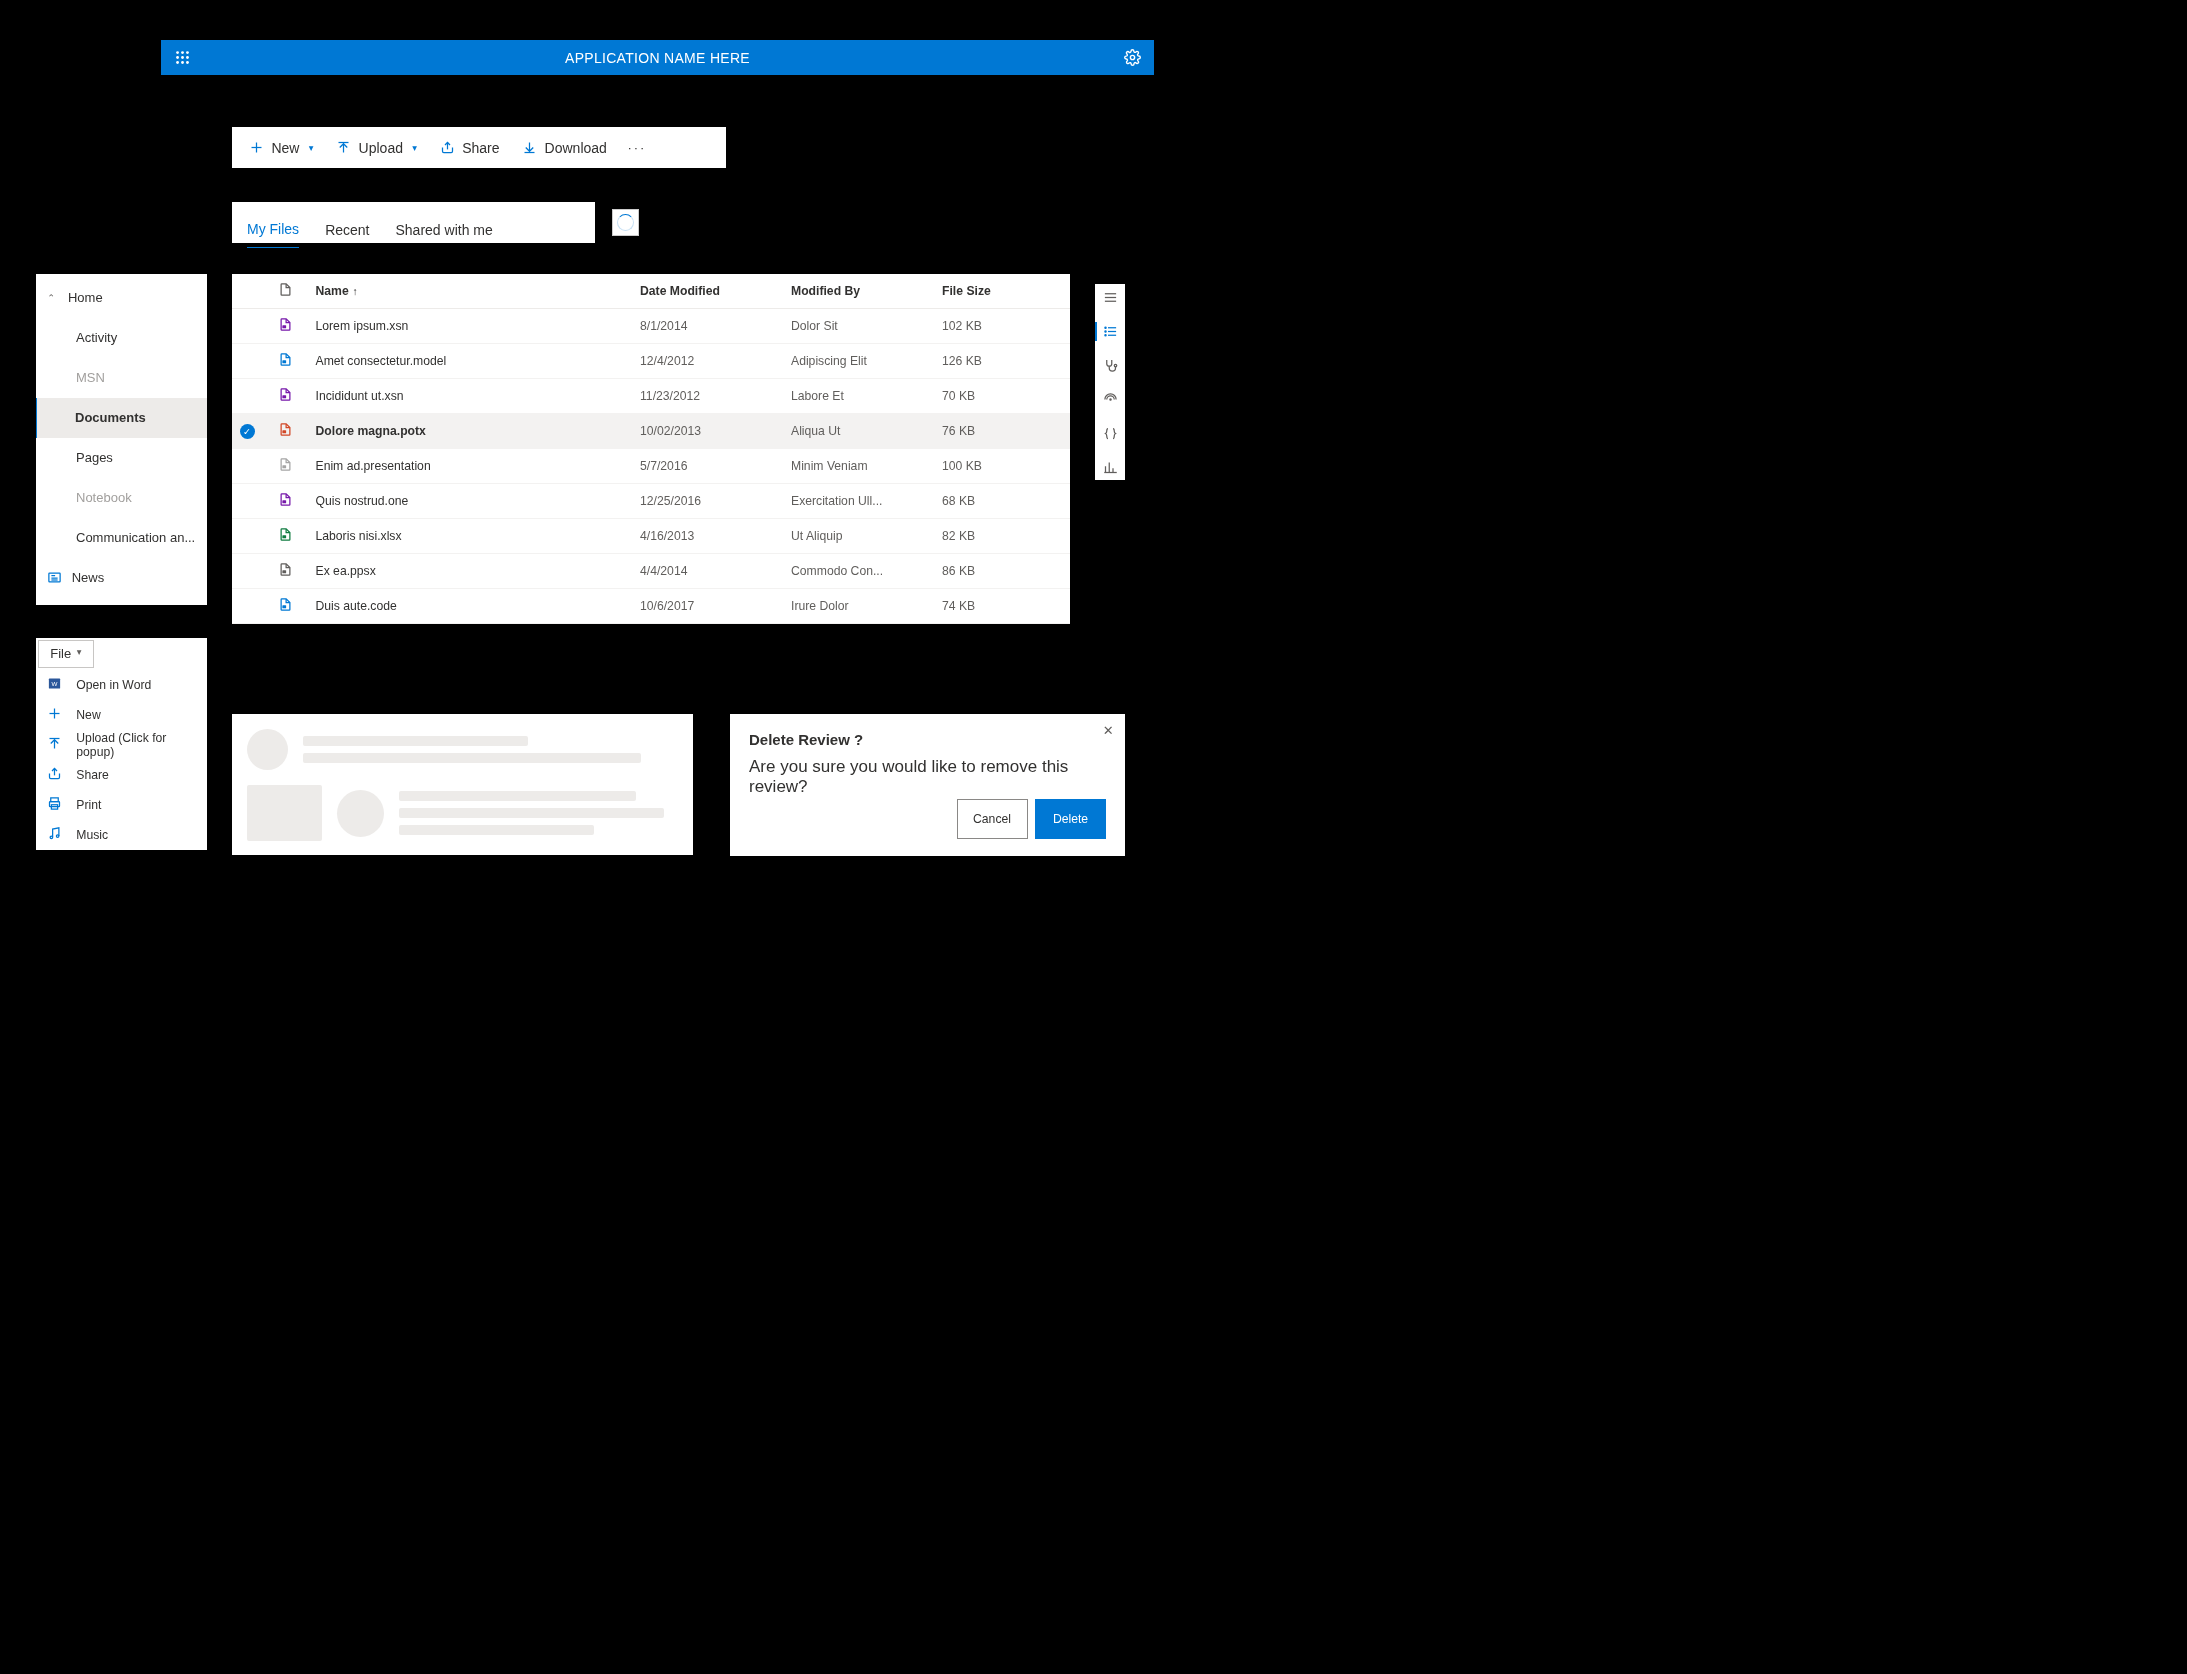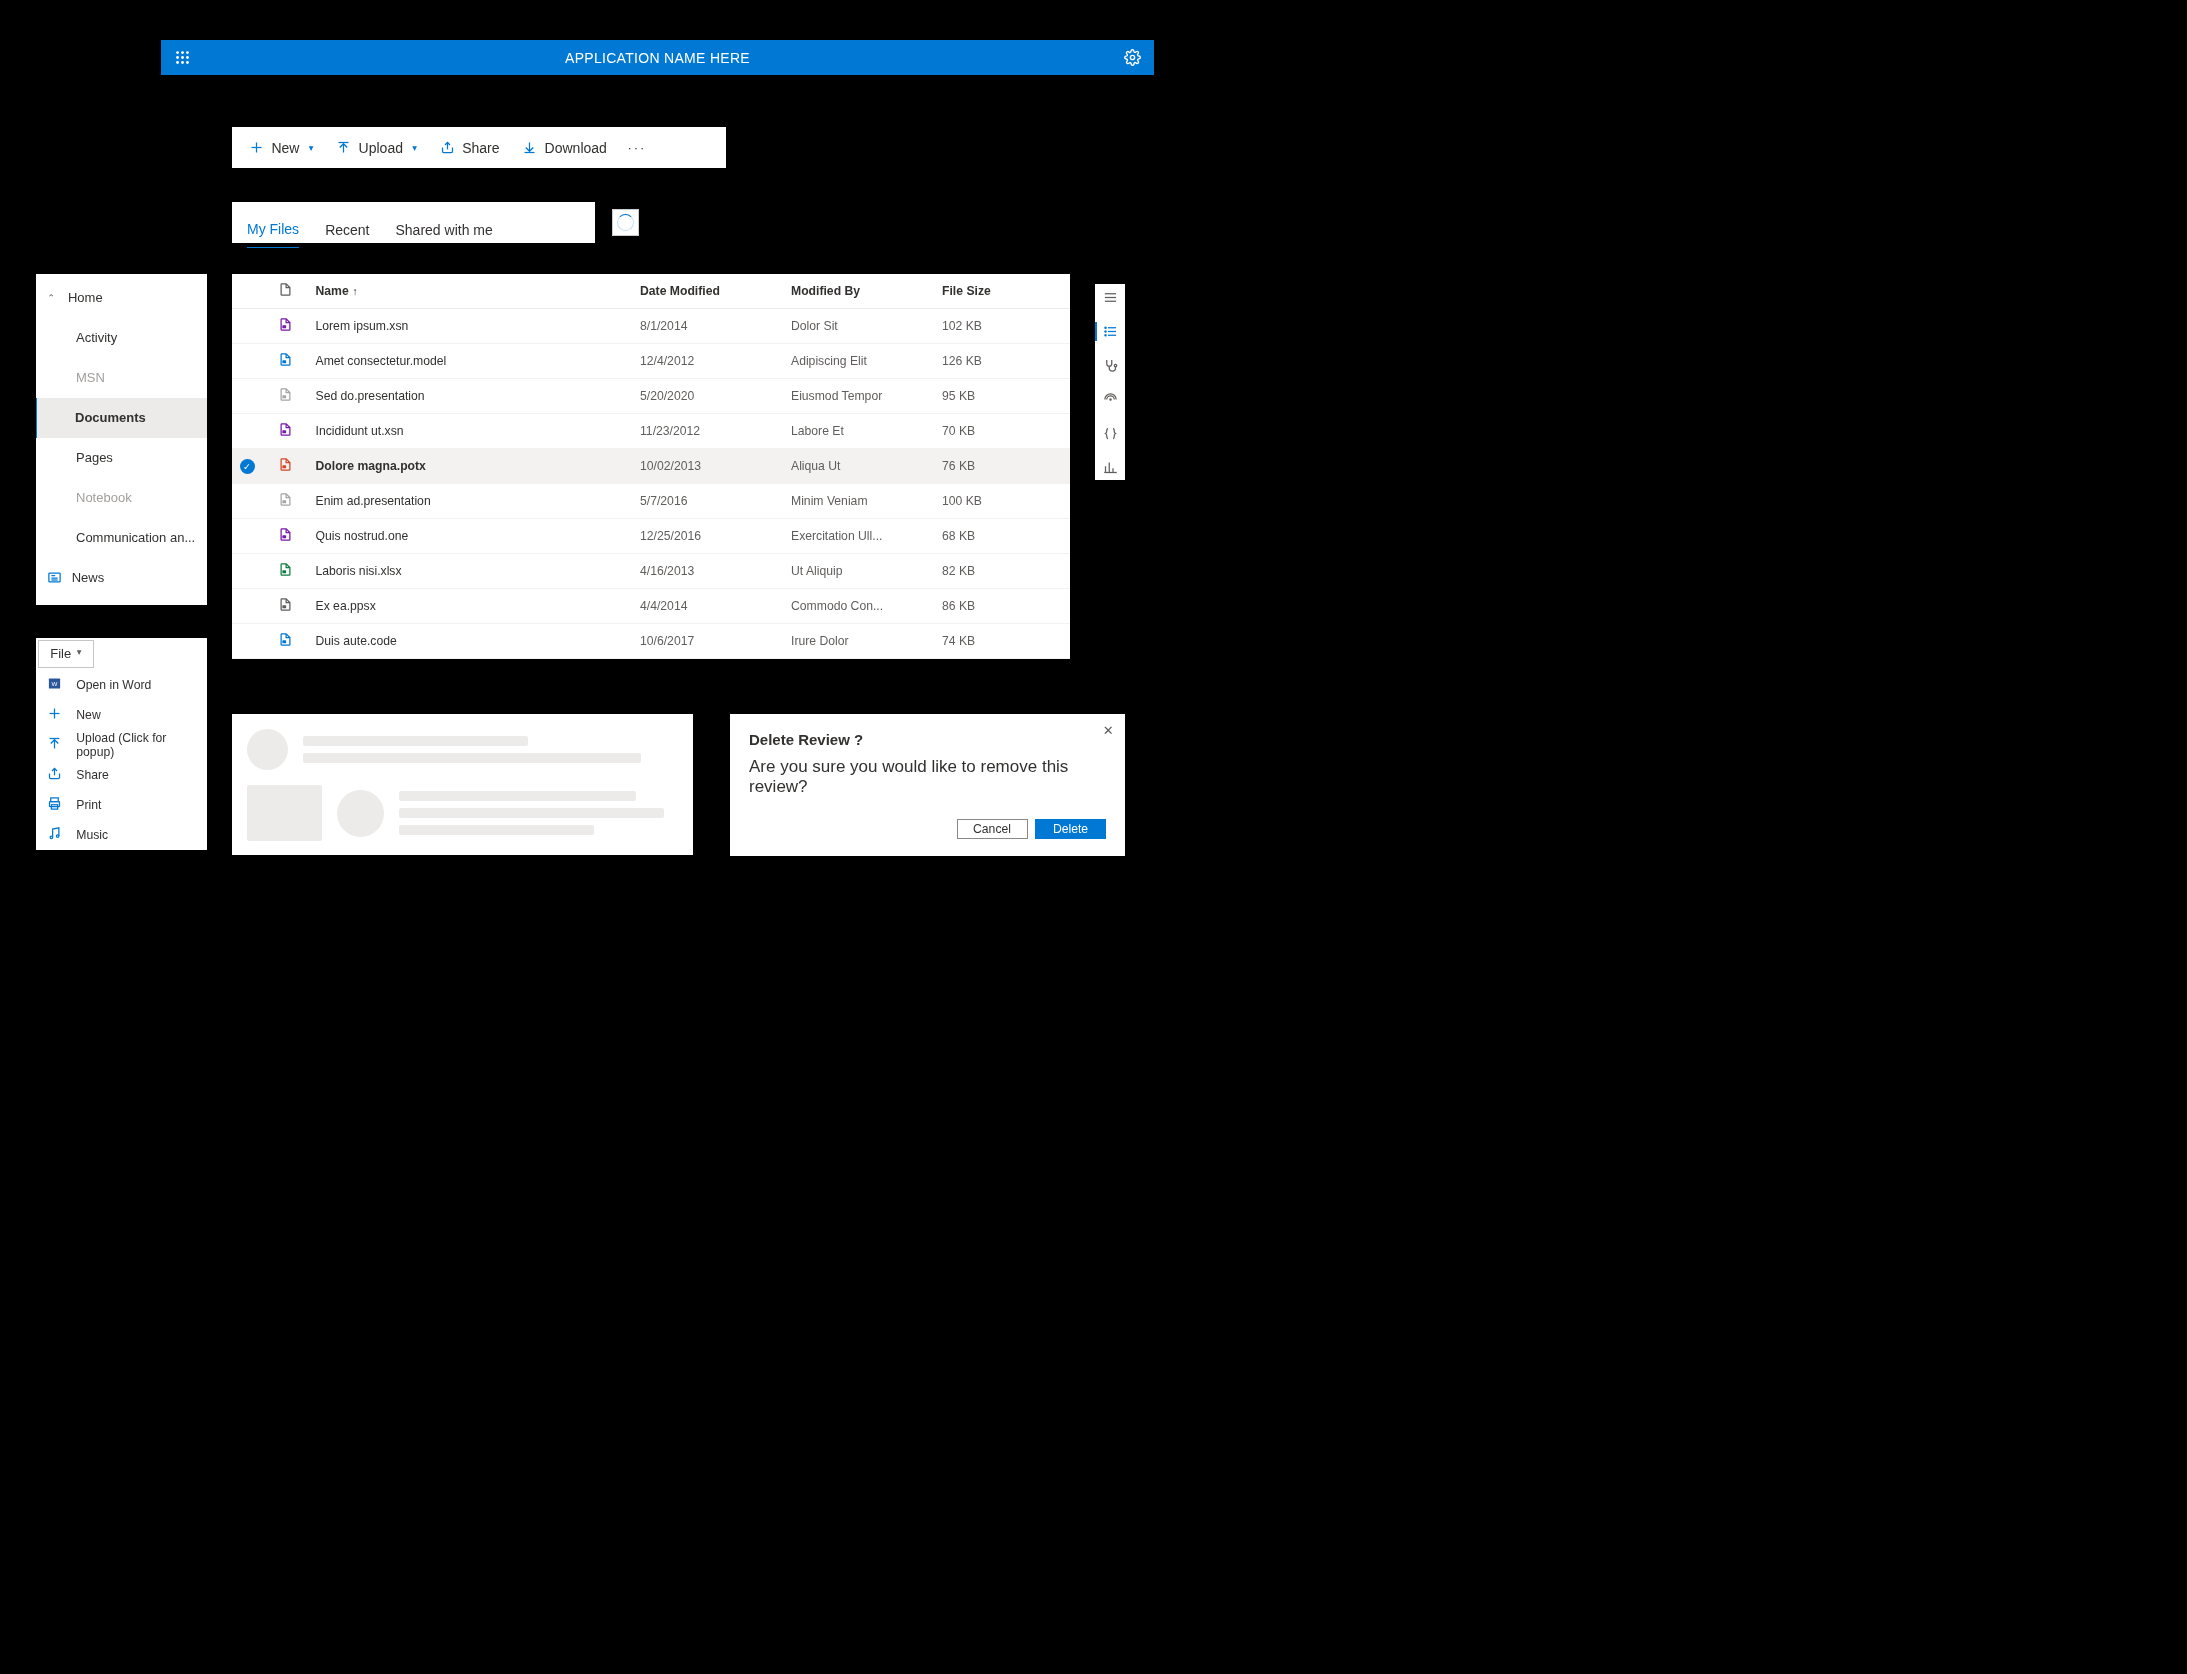--- a/index.html
+++ b/index.html
@@ -99,21 +99,21 @@
   .sh-row { display:flex; gap:15px; align-items:center; }
   .sh-circle { border-radius:50%; background:#edebe9; }
   .sh-bar { background:#edebe9; border-radius:1.9px; }
 
   
   .dialog { left: 730px; top: 714px; width: 395px; height: 142px; padding: 17px 19px; box-shadow: 0 5.6px 22.6px rgba(0,0,0,.25); display:flex; flex-direction:column; }
   .dialog .close { position:absolute; top:9.4px; right:11.3px; cursor:pointer; color:#605e5c; font-size:13px; }
   .dialog-title { font-size: 15px; font-weight: 600; margin-bottom: 9.4px; }
   .dialog-body { font-size: 17px; color: #323130; flex:1; }
   .dialog-actions { display:flex; justify-content:flex-end; gap:7.5px; }
-  .btn { min-width:71px; height:20px; border:0.9px solid #8a8886; background:#fff; cursor:pointer; font-size:12.2px; display:flex; align-items:center; justify-content:center; }
+  .btn { min-width:71px; height:40px; border:0.9px solid #8a8886; background:#fff; cursor:pointer; font-size:12.2px; display:flex; align-items:center; justify-content:center; }
   .btn.primary { background:#0078d4; border-color:#0078d4; color:#fff; }
 </style>
 </head>
 <body>
 
 <div class="panel header">
   <span class="waffle">
     <svg width="17" height="17" viewBox="0 0 24 24" fill="currentColor">
         <circle cx="5" cy="5" r="2"></circle>
         <circle cx="12" cy="5" r="2"></circle>
@@ -252,32 +252,20 @@
             <rect x="7" y="13" width="6" height="5" fill="#0078d4" rx="1"></rect>
           </svg></span>
         <span class="name ">Amet consectetur.model</span>
         <span class="meta">12/4/2012</span>
         <span class="meta">Adipiscing Elit</span>
         <span class="meta">126 KB</span>
       </div>
       <div class="file-row">
         <span></span>
         <span><svg width="15" height="15" viewBox="0 0 24 24">
-            <path fill="none" stroke="#a5a5a5" stroke-width="2" d="M13 3H6a1 1 0 0 0-1 1v16a1 1 0 0 0 1 1h12a1 1 0 0 0 1-1V9z"></path>
-            <polyline fill="none" stroke="#a5a5a5" stroke-width="2" points="13 3 13 9 19 9"></polyline>
-            <rect x="7" y="13" width="6" height="5" fill="#a5a5a5" rx="1"></rect>
-          </svg></span>
-        <span class="name ">Sed do.presentation</span>
-        <span class="meta">5/20/2020</span>
-        <span class="meta">Eiusmod Tempor</span>
-        <span class="meta">95 KB</span>
-      </div>
-      <div class="file-row">
-        <span></span>
-        <span><svg width="15" height="15" viewBox="0 0 24 24">
             <path fill="none" stroke="#7719aa" stroke-width="2" d="M13 3H6a1 1 0 0 0-1 1v16a1 1 0 0 0 1 1h12a1 1 0 0 0 1-1V9z"></path>
             <polyline fill="none" stroke="#7719aa" stroke-width="2" points="13 3 13 9 19 9"></polyline>
             <rect x="7" y="13" width="6" height="5" fill="#7719aa" rx="1"></rect>
           </svg></span>
         <span class="name ">Incididunt ut.xsn</span>
         <span class="meta">11/23/2012</span>
         <span class="meta">Labore Et</span>
         <span class="meta">70 KB</span>
       </div>
       <div class="file-row selected">

